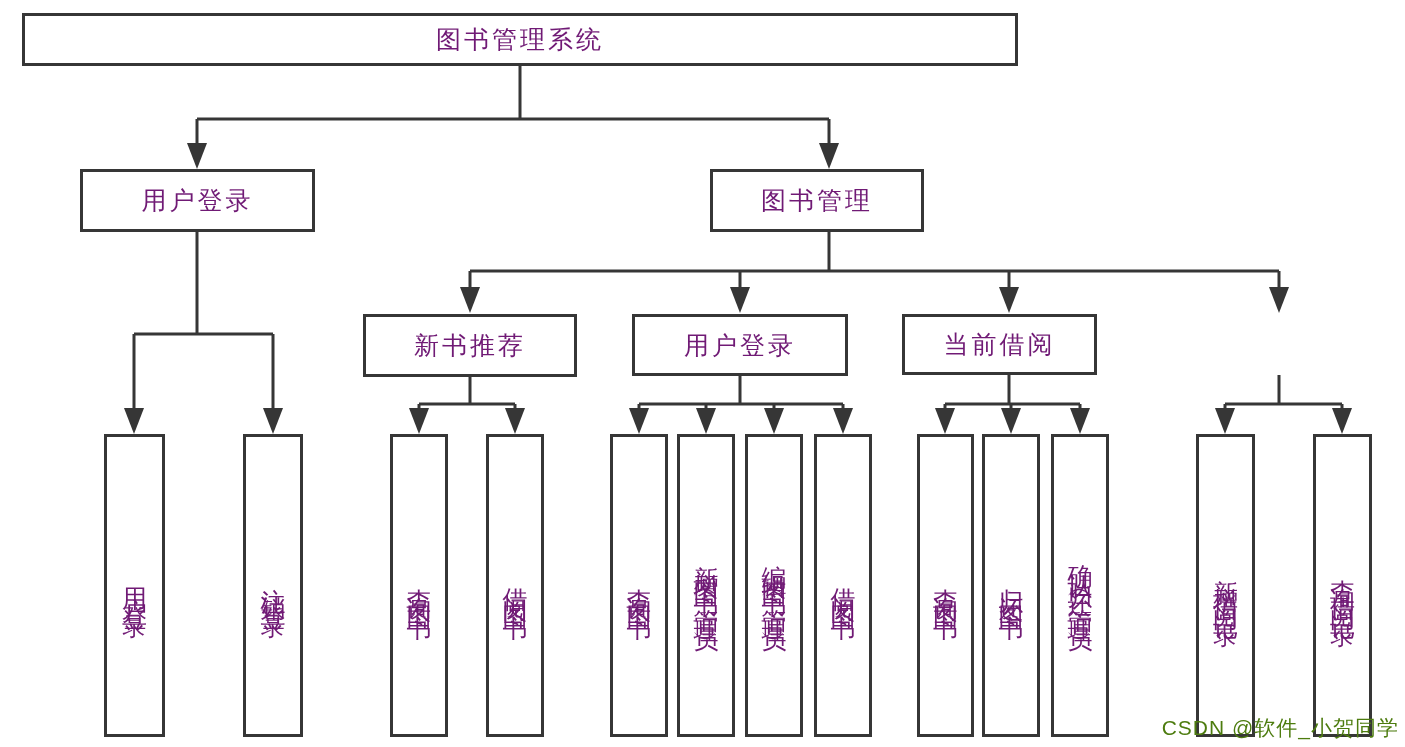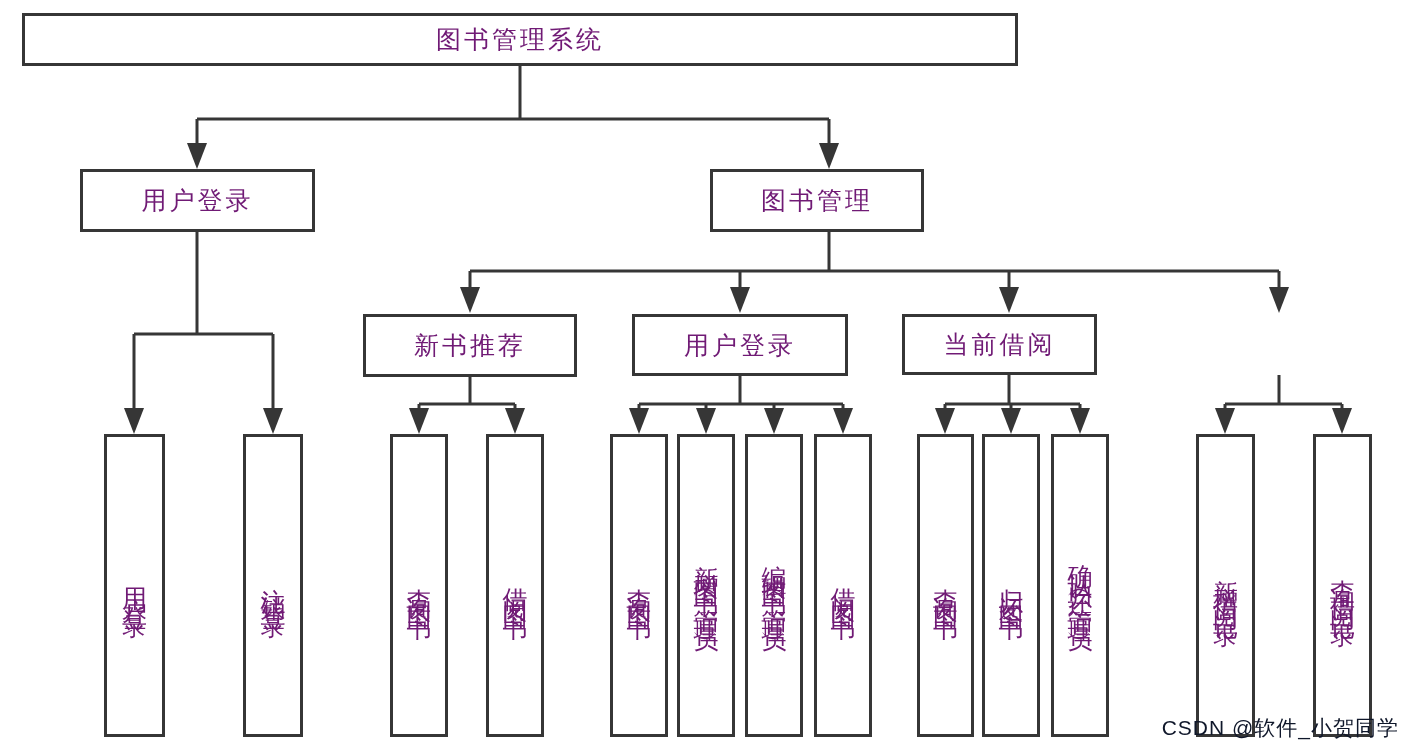--- a/index.html
+++ b/index.html
@@ -22,21 +22,21 @@
   }
   .hbox { letter-spacing:3px; }
   .vbox {
     writing-mode:vertical-rl;
     letter-spacing:9px;
     line-height:1;
   }
   .watermark {
     position:absolute;
     right:6px; bottom:5px;
-    color:#0f172a;
+    color:#4d7c0f;
     font-size:21px;
     letter-spacing:1px;
     z-index:5;
     white-space:nowrap;
   }
 </style>
 </head>
 <body>
 
 <div class="canvas">

